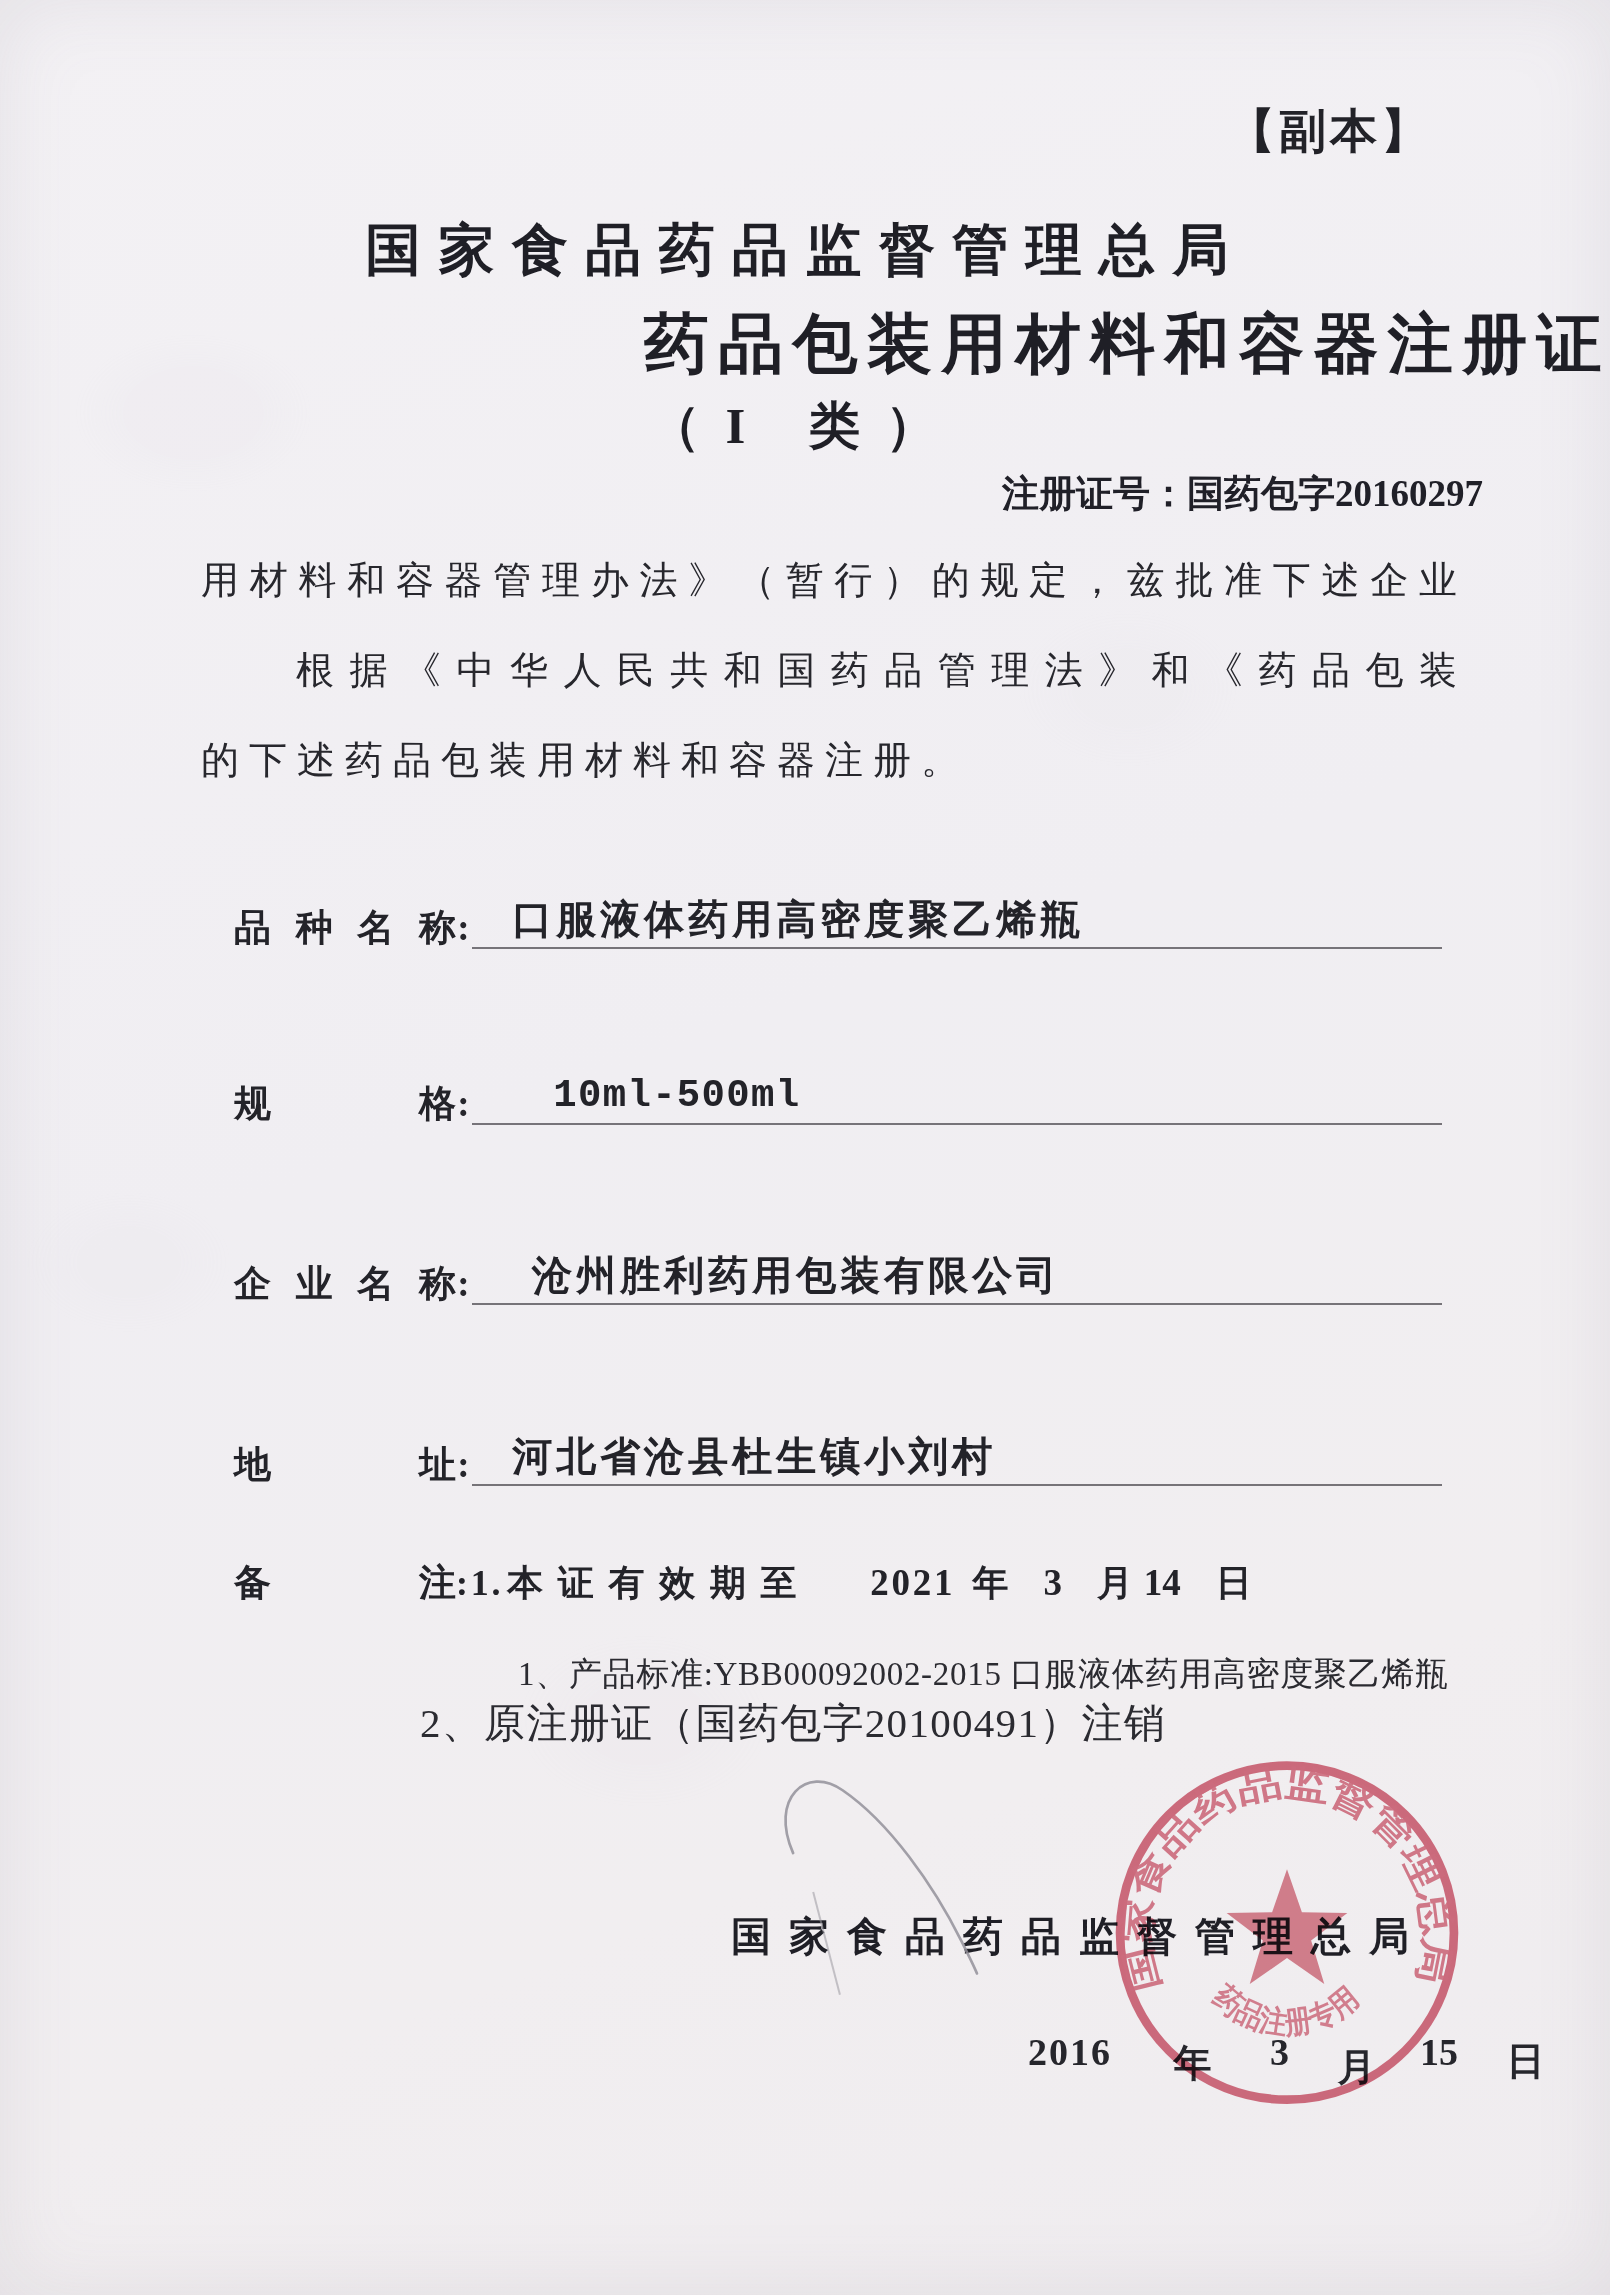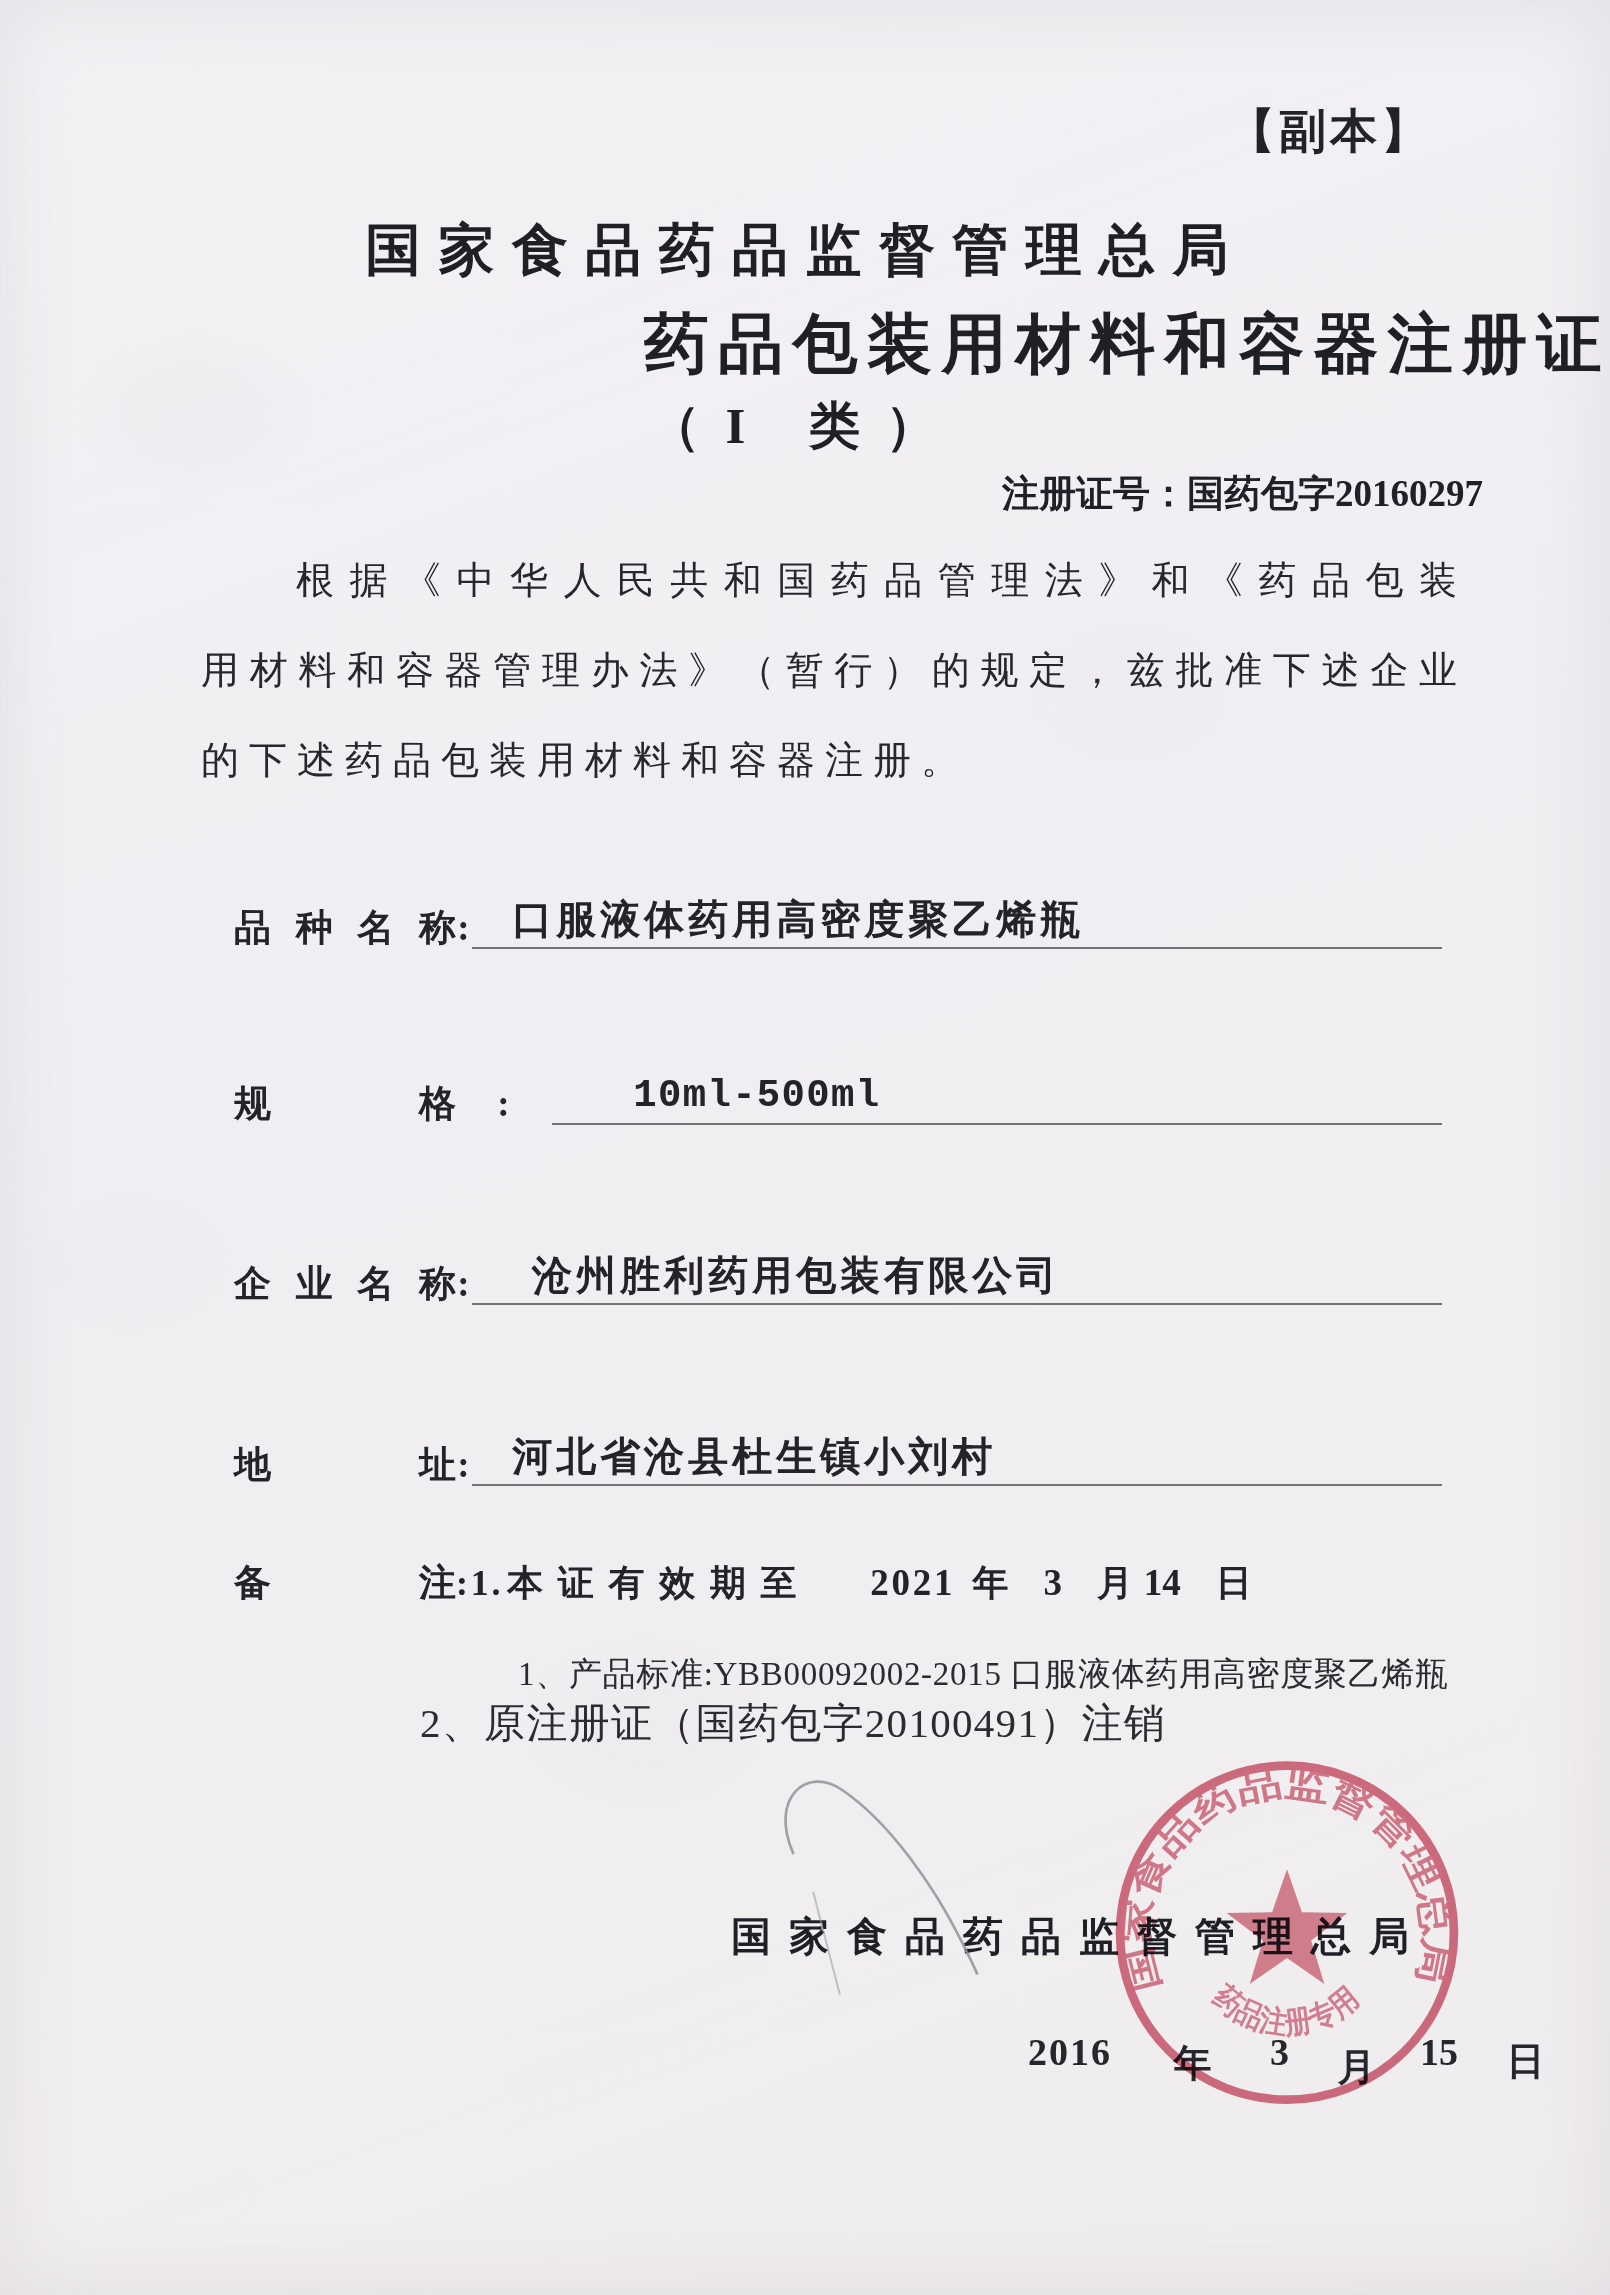--- a/index.html
+++ b/index.html
@@ -72,34 +72,34 @@
 
   <div class="title1">国家食品药品监督管理总局</div>
   <div class="title2">药品包装用材料和容器注册证</div>
   <div class="title3">（I 类）</div>
 
   <div class="regno">
     <span>注册证号</span><span>：</span><span>国药包字20160297</span>
   </div>
 
   <div class="body-par">
+    <div class="body-line">用材料和容器管理办法》（暂行）的规定，兹批准下述企业</div>
     <div class="body-line indent">根据《中华人民共和国药品管理法》和《药品包装</div>
-    <div class="body-line">用材料和容器管理办法》（暂行）的规定，兹批准下述企业</div>
     <div class="body-line last">的下述药品包装用材料和容器注册。</div>
   </div>
 
   <div class="frow" style="top:897px;">
     <span class="flabel">品种名称</span>
     <span class="fcolon">:</span>
     <span class="fline pad60">
       <span class="fval">口服液体药用高密度聚乙烯瓶</span>
     </span>
   </div>
 
-  <div class="frow" style="top:1074px;gap:40px;">
+  <div class="frow" style="top:1074px;">
     <span class="flabel">规格</span>
     <span class="fcolon">:</span>
     <span class="fline pad60">
       <span class="fval mono">10ml-500ml</span>
     </span>
   </div>
 
   <div class="frow" style="top:1253px;">
     <span class="flabel">企业名称</span>
     <span class="fcolon">:</span>

